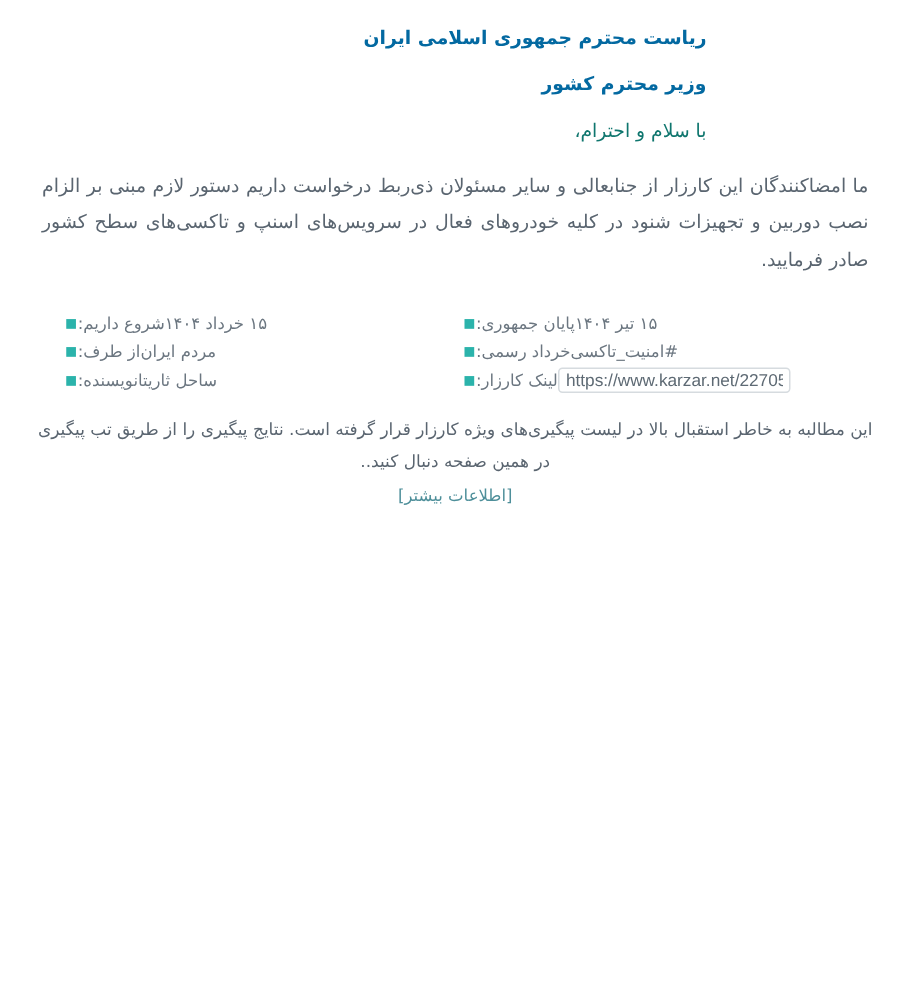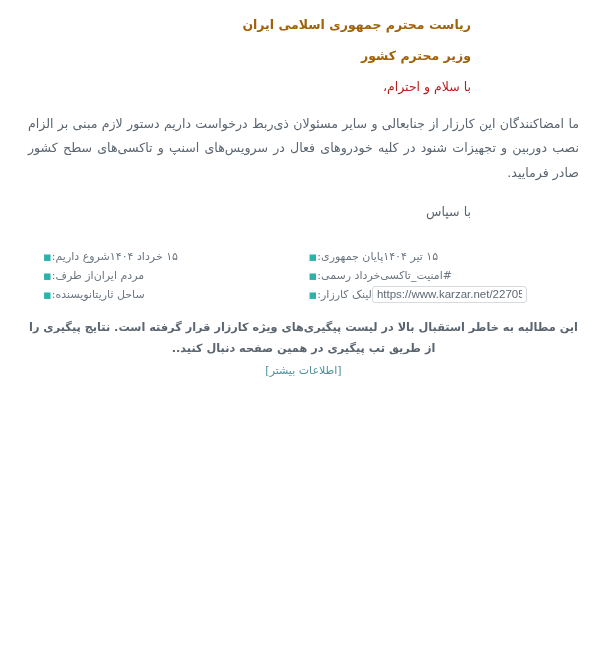--- a/index.html
+++ b/index.html
@@ -33,32 +33,32 @@
     letter-spacing: 0;
   }
 
   
   .letter {
     padding: 16px 28px 0 28px;
     box-sizing: border-box;
   }
   .addressee {
     font-weight: bold;
-    color: #a16207;
+    color: #0369a1;
     font-size: 12.5px;
     text-align: right;
     margin: 0 0 13px 0;
     padding-right: 108px;
     line-height: 1.4;
   }
   .addressee.second {
     margin-bottom: 14px;
   }
   .salutation {
-    color: #b91c1c;
+    color: #0f766e;
     font-size: 12.5px;
     margin: 0 0 16px 0;
     padding-right: 108px;
     line-height: 1.4;
   }
   .para {
     color: #5a6570;
     font-size: 12.6px;
     line-height: 1.95;
     text-align: justify;
@@ -137,21 +137,21 @@
 
   
   .notes {
     padding: 14px 22px 0 22px;
     box-sizing: border-box;
     text-align: center;
     font-size: 11.3px;
     color: #5a6570;
     line-height: 1.85;
   }
-  .notes p { margin: 0; font-weight: bold; }
+  .notes p { margin: 0; }
   .notes p.second { margin-top: 5px; }
   .more-link {
     display: inline-block;
     margin-top: 2px;
     color: #4e8f9a;
     font-size: 11px;
     text-decoration: none;
     cursor: pointer;
   }
 </style>
@@ -165,21 +165,20 @@
     <div class="addressee">ریاست محترم جمهوری اسلامی ایران</div>
 
     <div class="addressee second">وزیر محترم کشور</div>
 
     <div class="salutation">با سلام و احترام،</div>
 
 
     <p class="para">ما امضاکنندگان این کارزار از جنابعالی و سایر مسئولان ذی‌ربط درخواست داریم دستور لازم مبنی بر الزام نصب دوربین و تجهیزات شنود در کلیه خودروهای فعال در سرویس‌های اسنپ و تاکسی‌های سطح کشور صادر فرمایید.</p>
 
 
-    <p class="para last-thanks">با سپاس</p>
   </div>
 
   <div class="meta">
 
     <div class="meta-col left">
       <div class="meta-row">
         <span class="meta-value">۱۵ تیر ۱۴۰۴</span>
         <span class="meta-label">پایان جمهوری:</span>
         <span class="bullet-dot">▪</span>
       </div>

